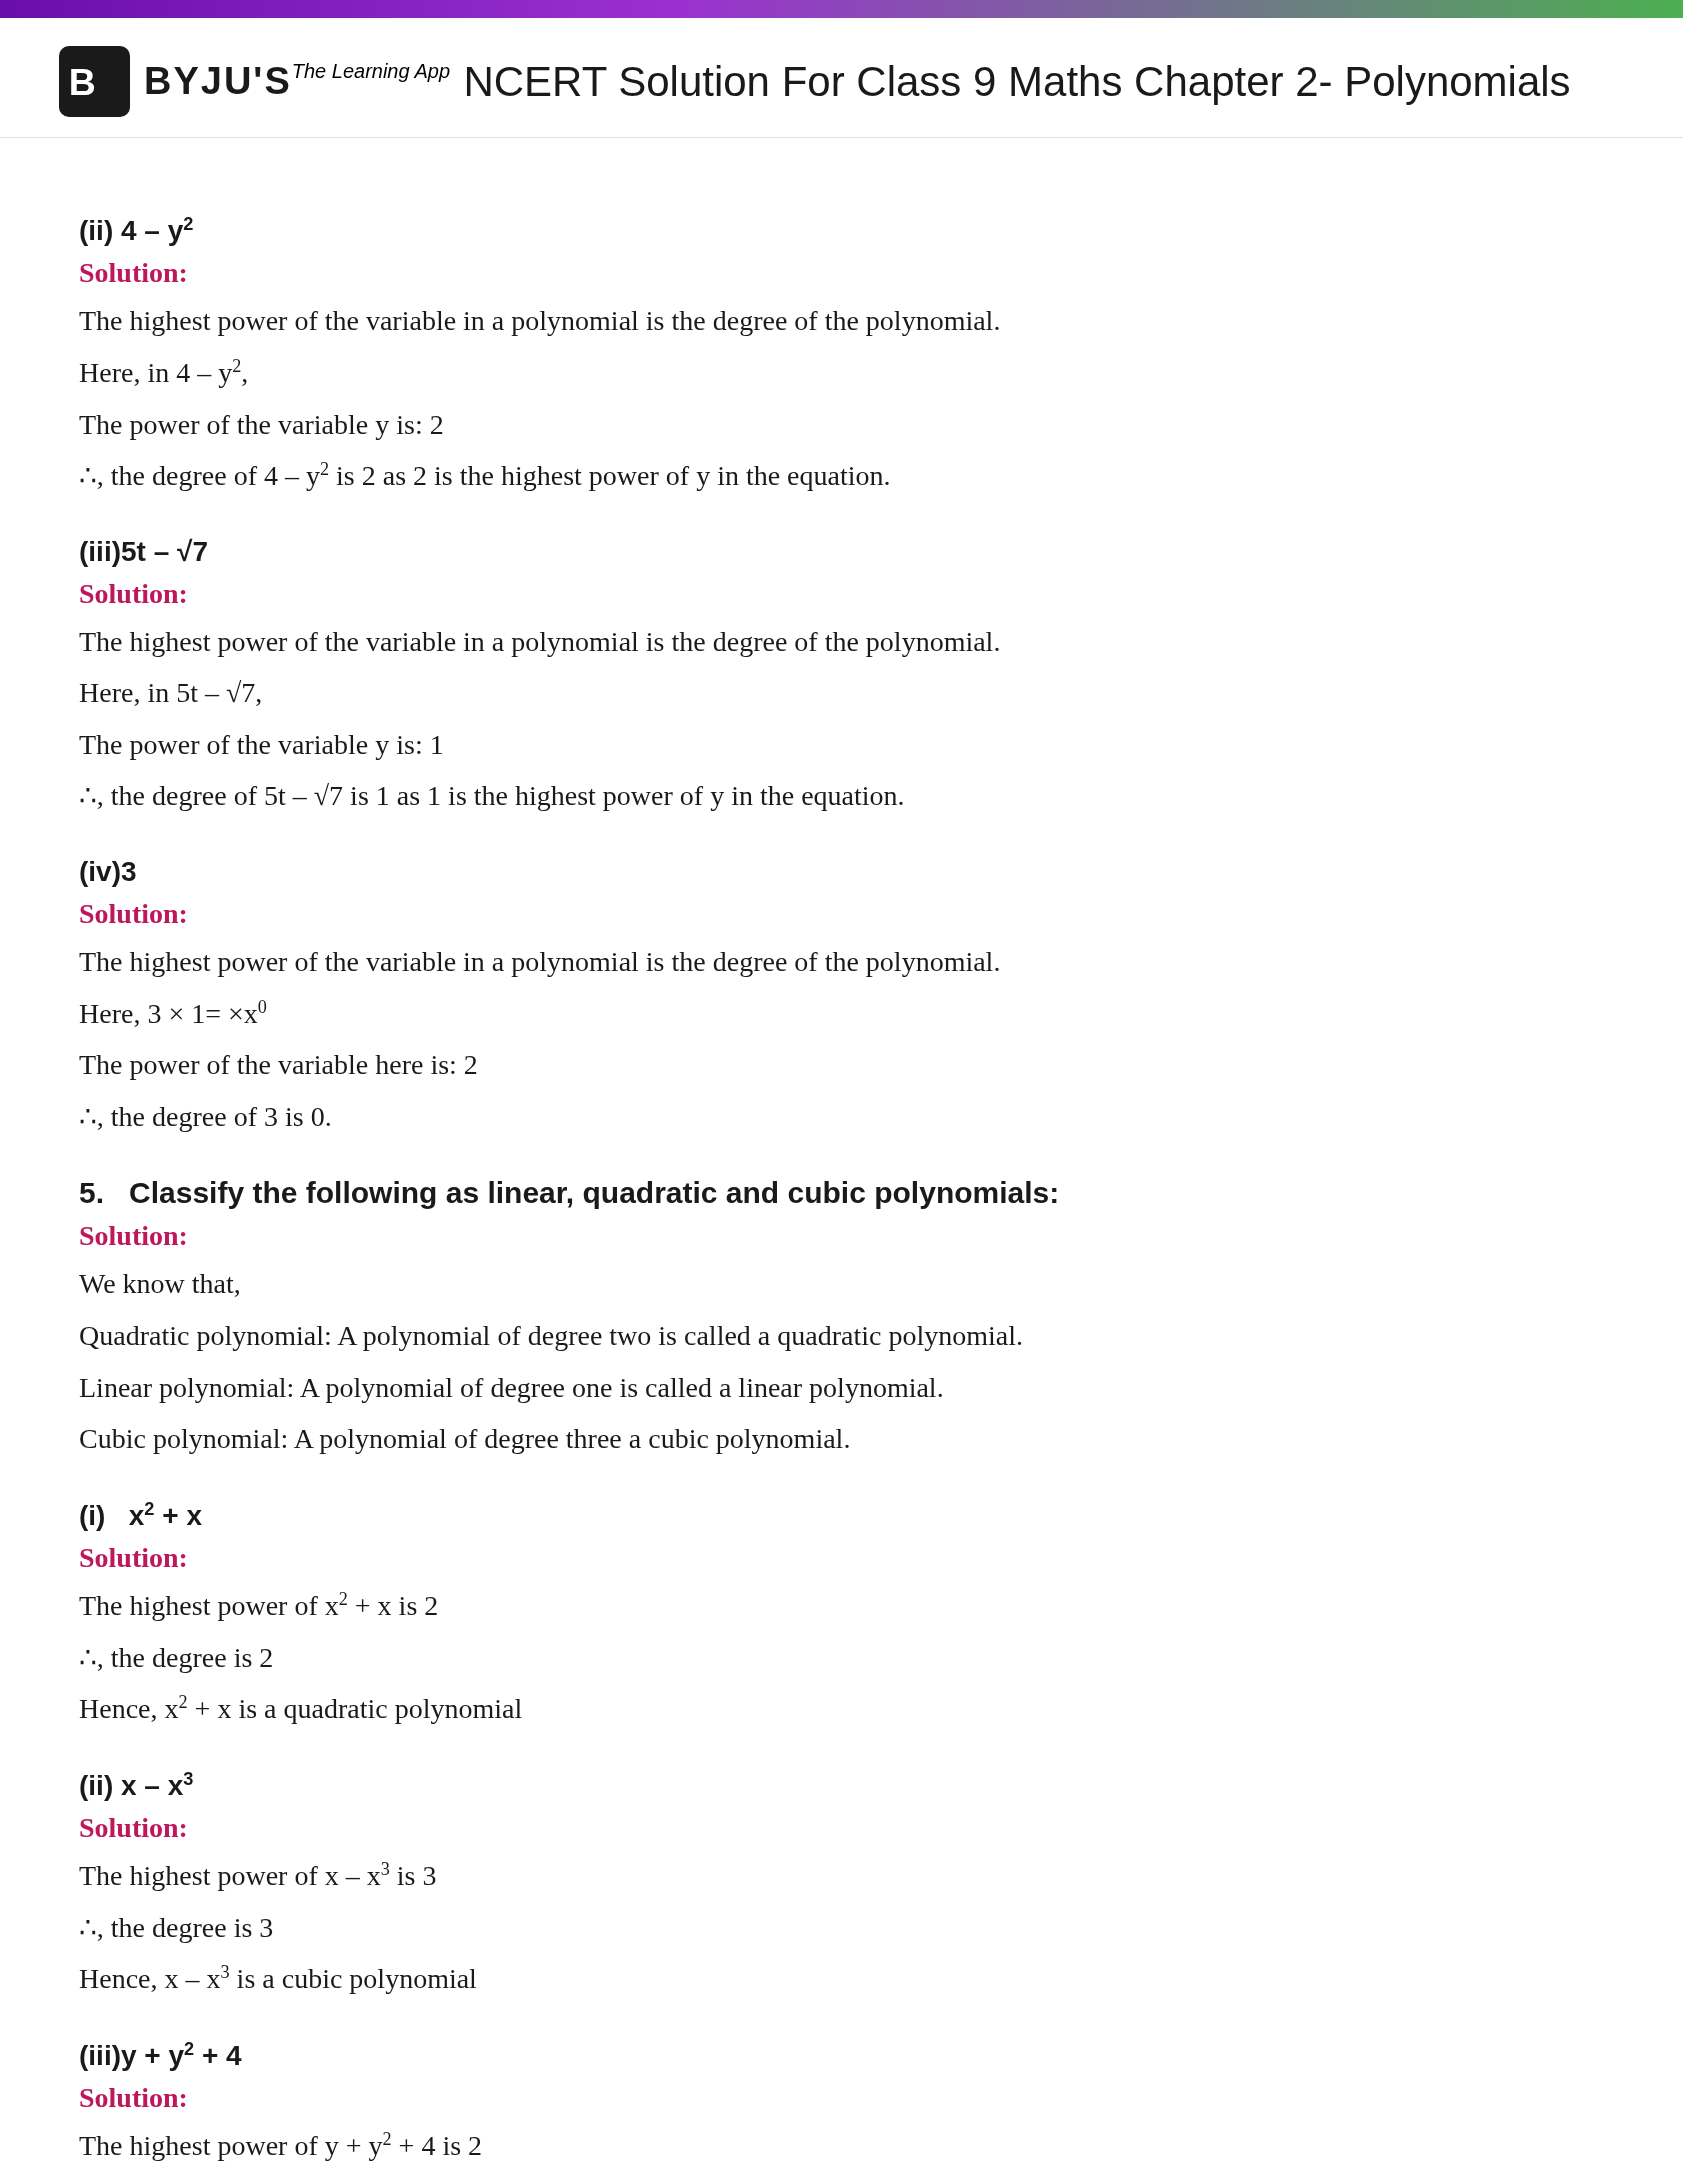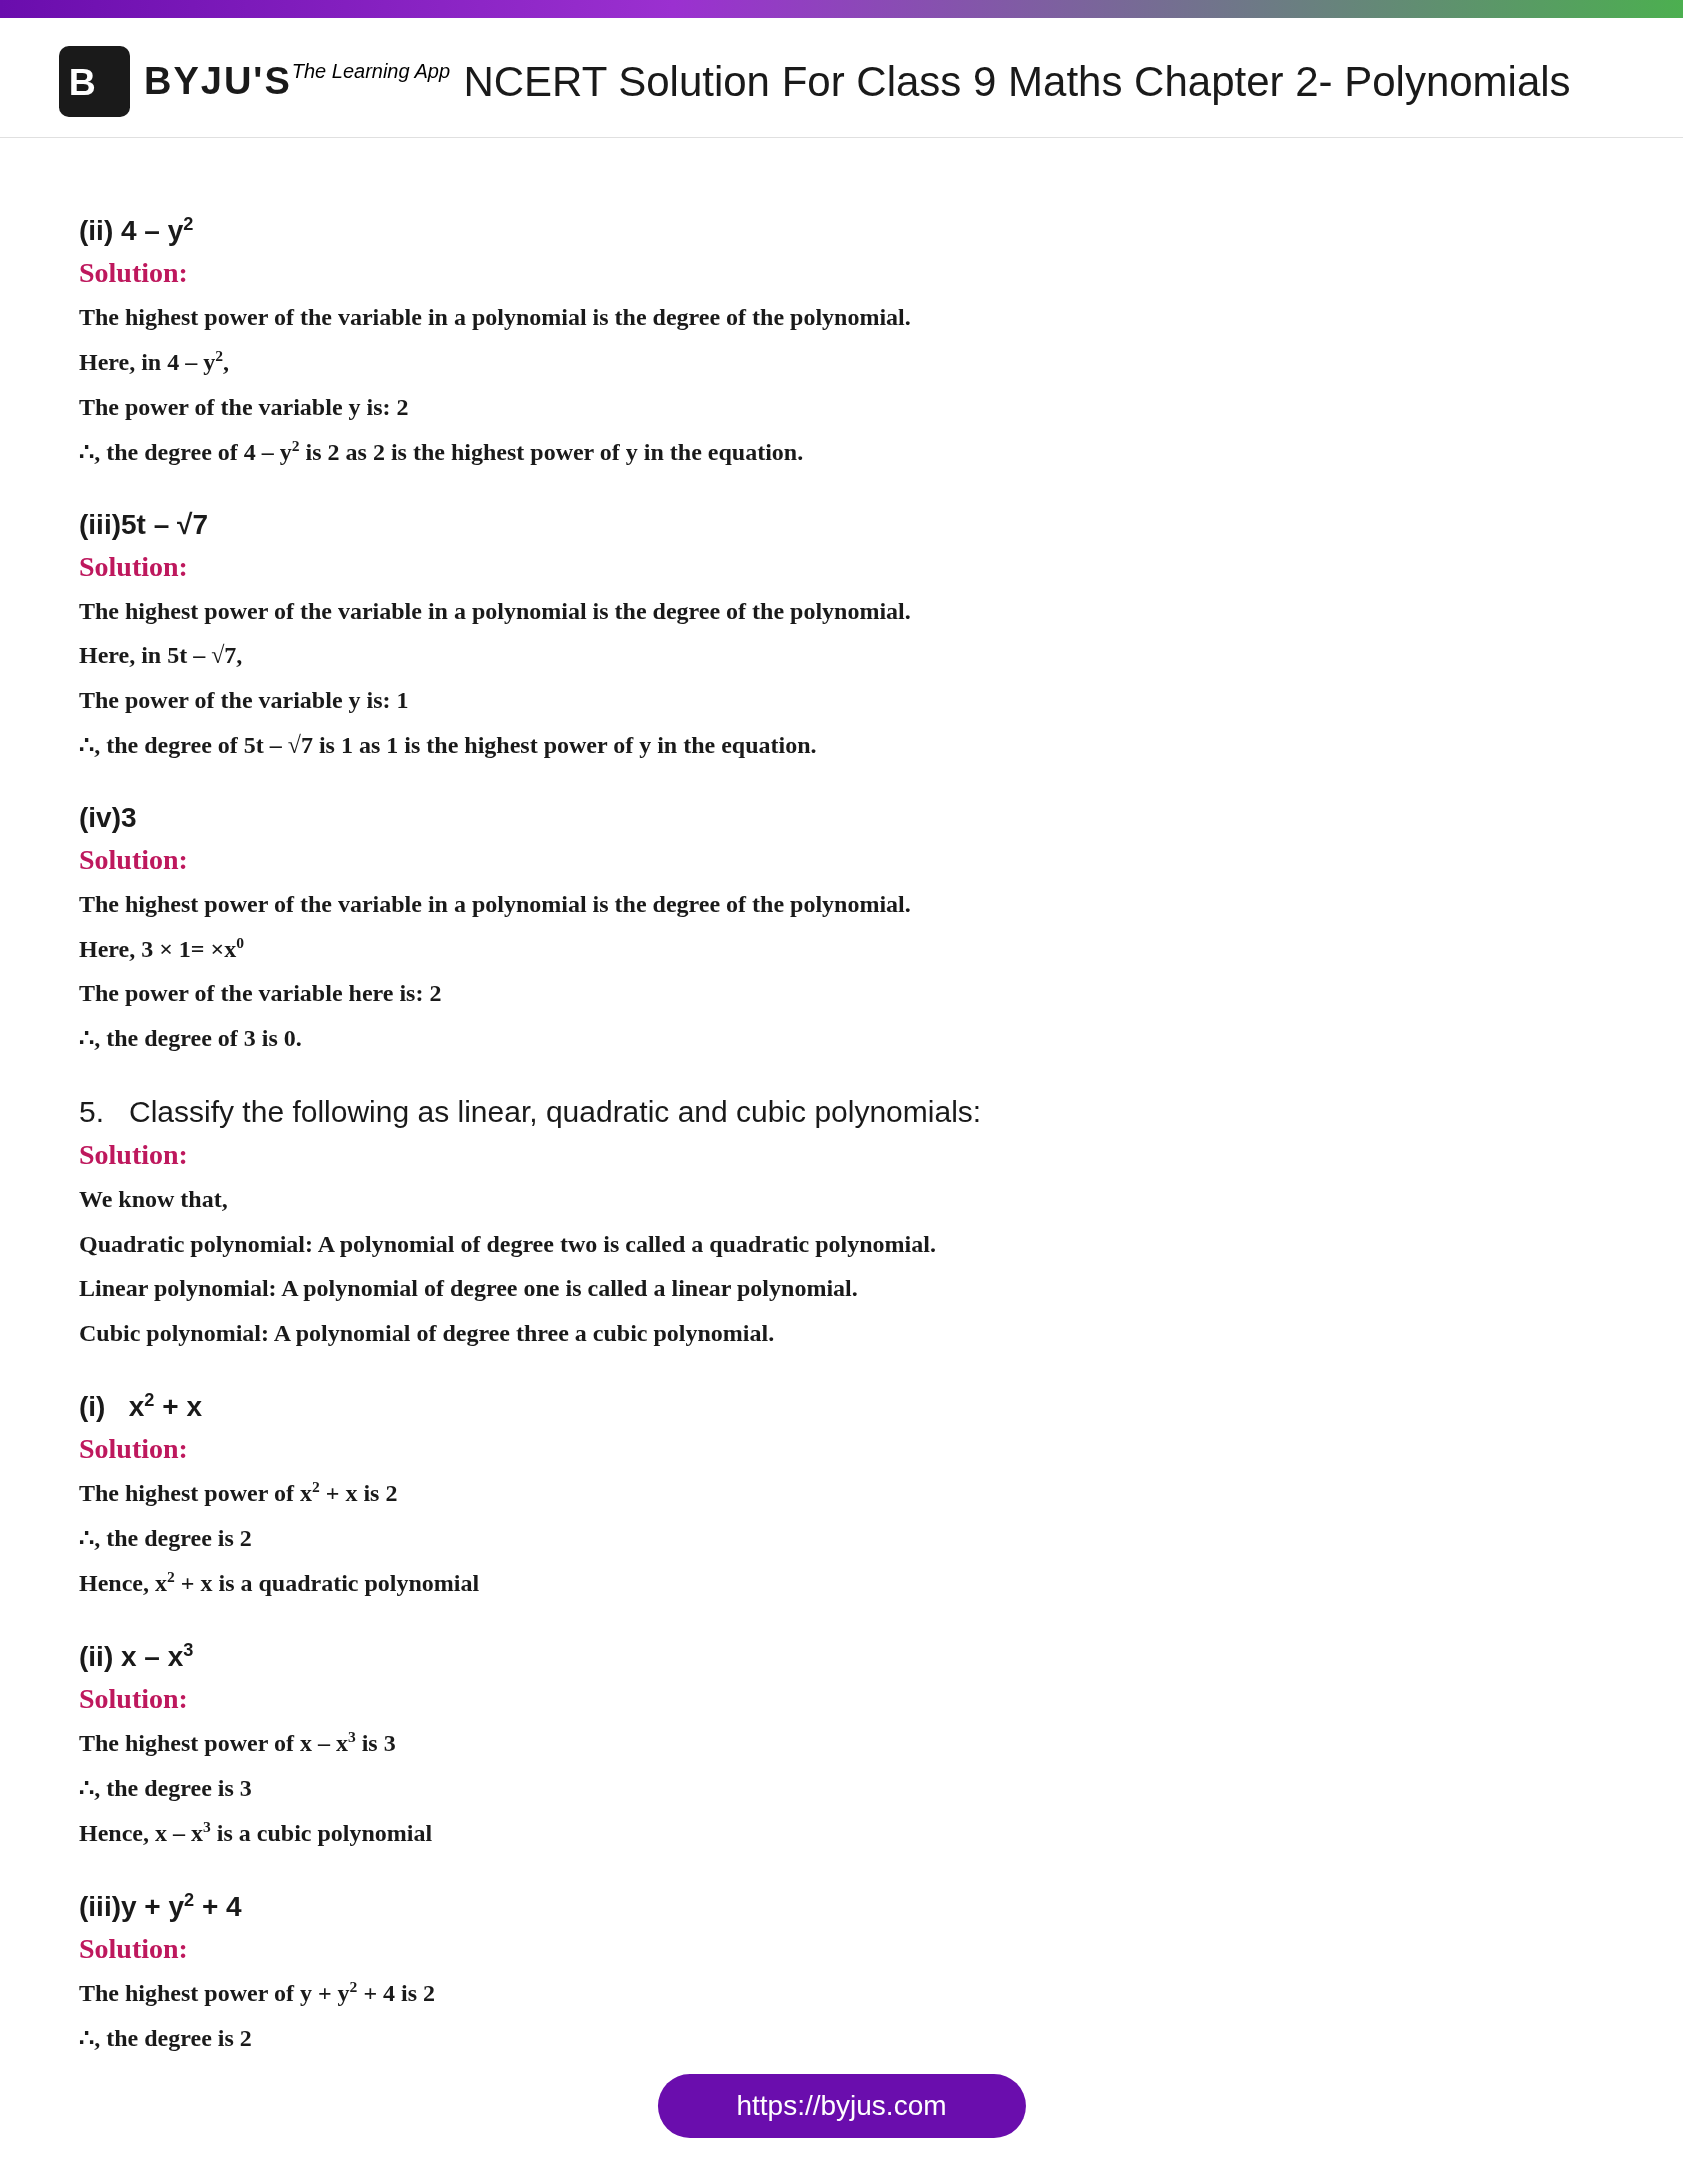--- a/index.html
+++ b/index.html
@@ -86,30 +86,29 @@
       font-family: Arial, sans-serif;
       font-size: 28px;
       font-weight: 700;
       margin-bottom: 10px;
       margin-top: 30px;
     }
 
     .question-main {
       font-family: Arial, sans-serif;
       font-size: 30px;
-      font-weight: 400;
+      font-weight: 700;
       margin-bottom: 10px;
       margin-top: 36px;
     }
 
     .body-text {
-      font-size: 24px;
+      font-size: 28px;
       line-height: 1.7;
       margin-bottom: 4px;
-      font-weight: bold;
     }
 
     .section-divider {
       margin-top: 36px;
     }
 
     
     .footer {
       position: absolute;
       bottom: 40px;

